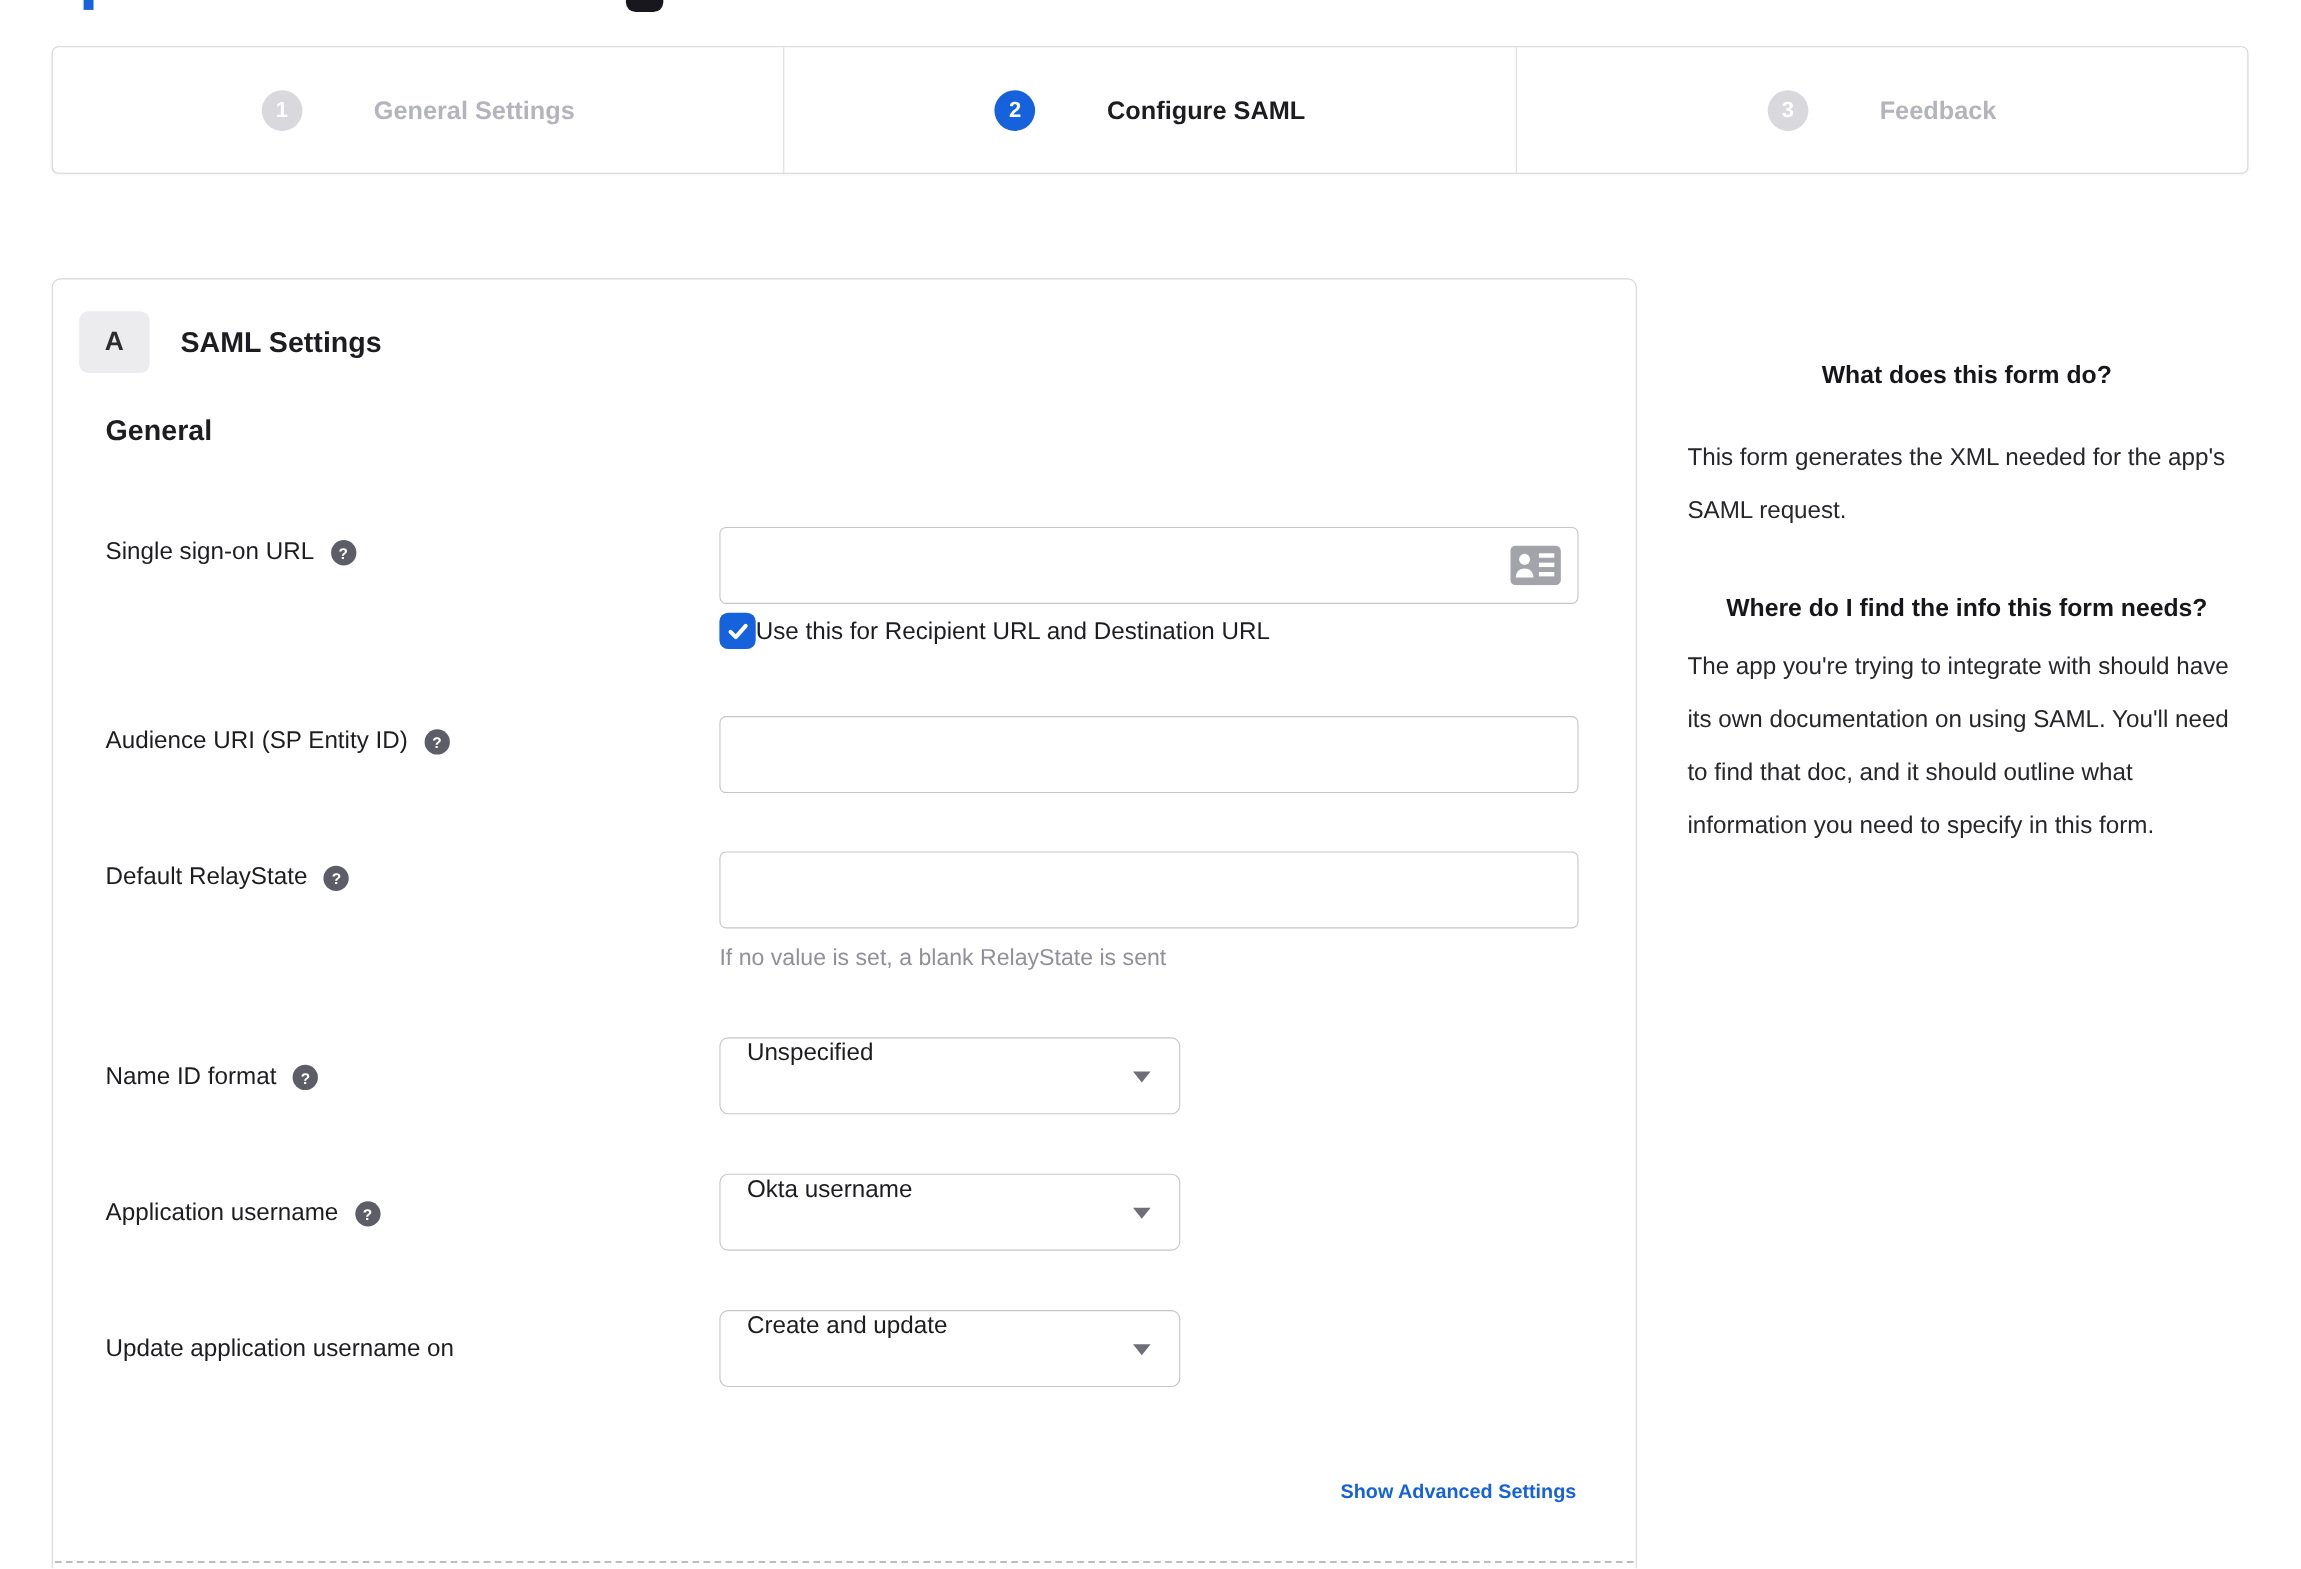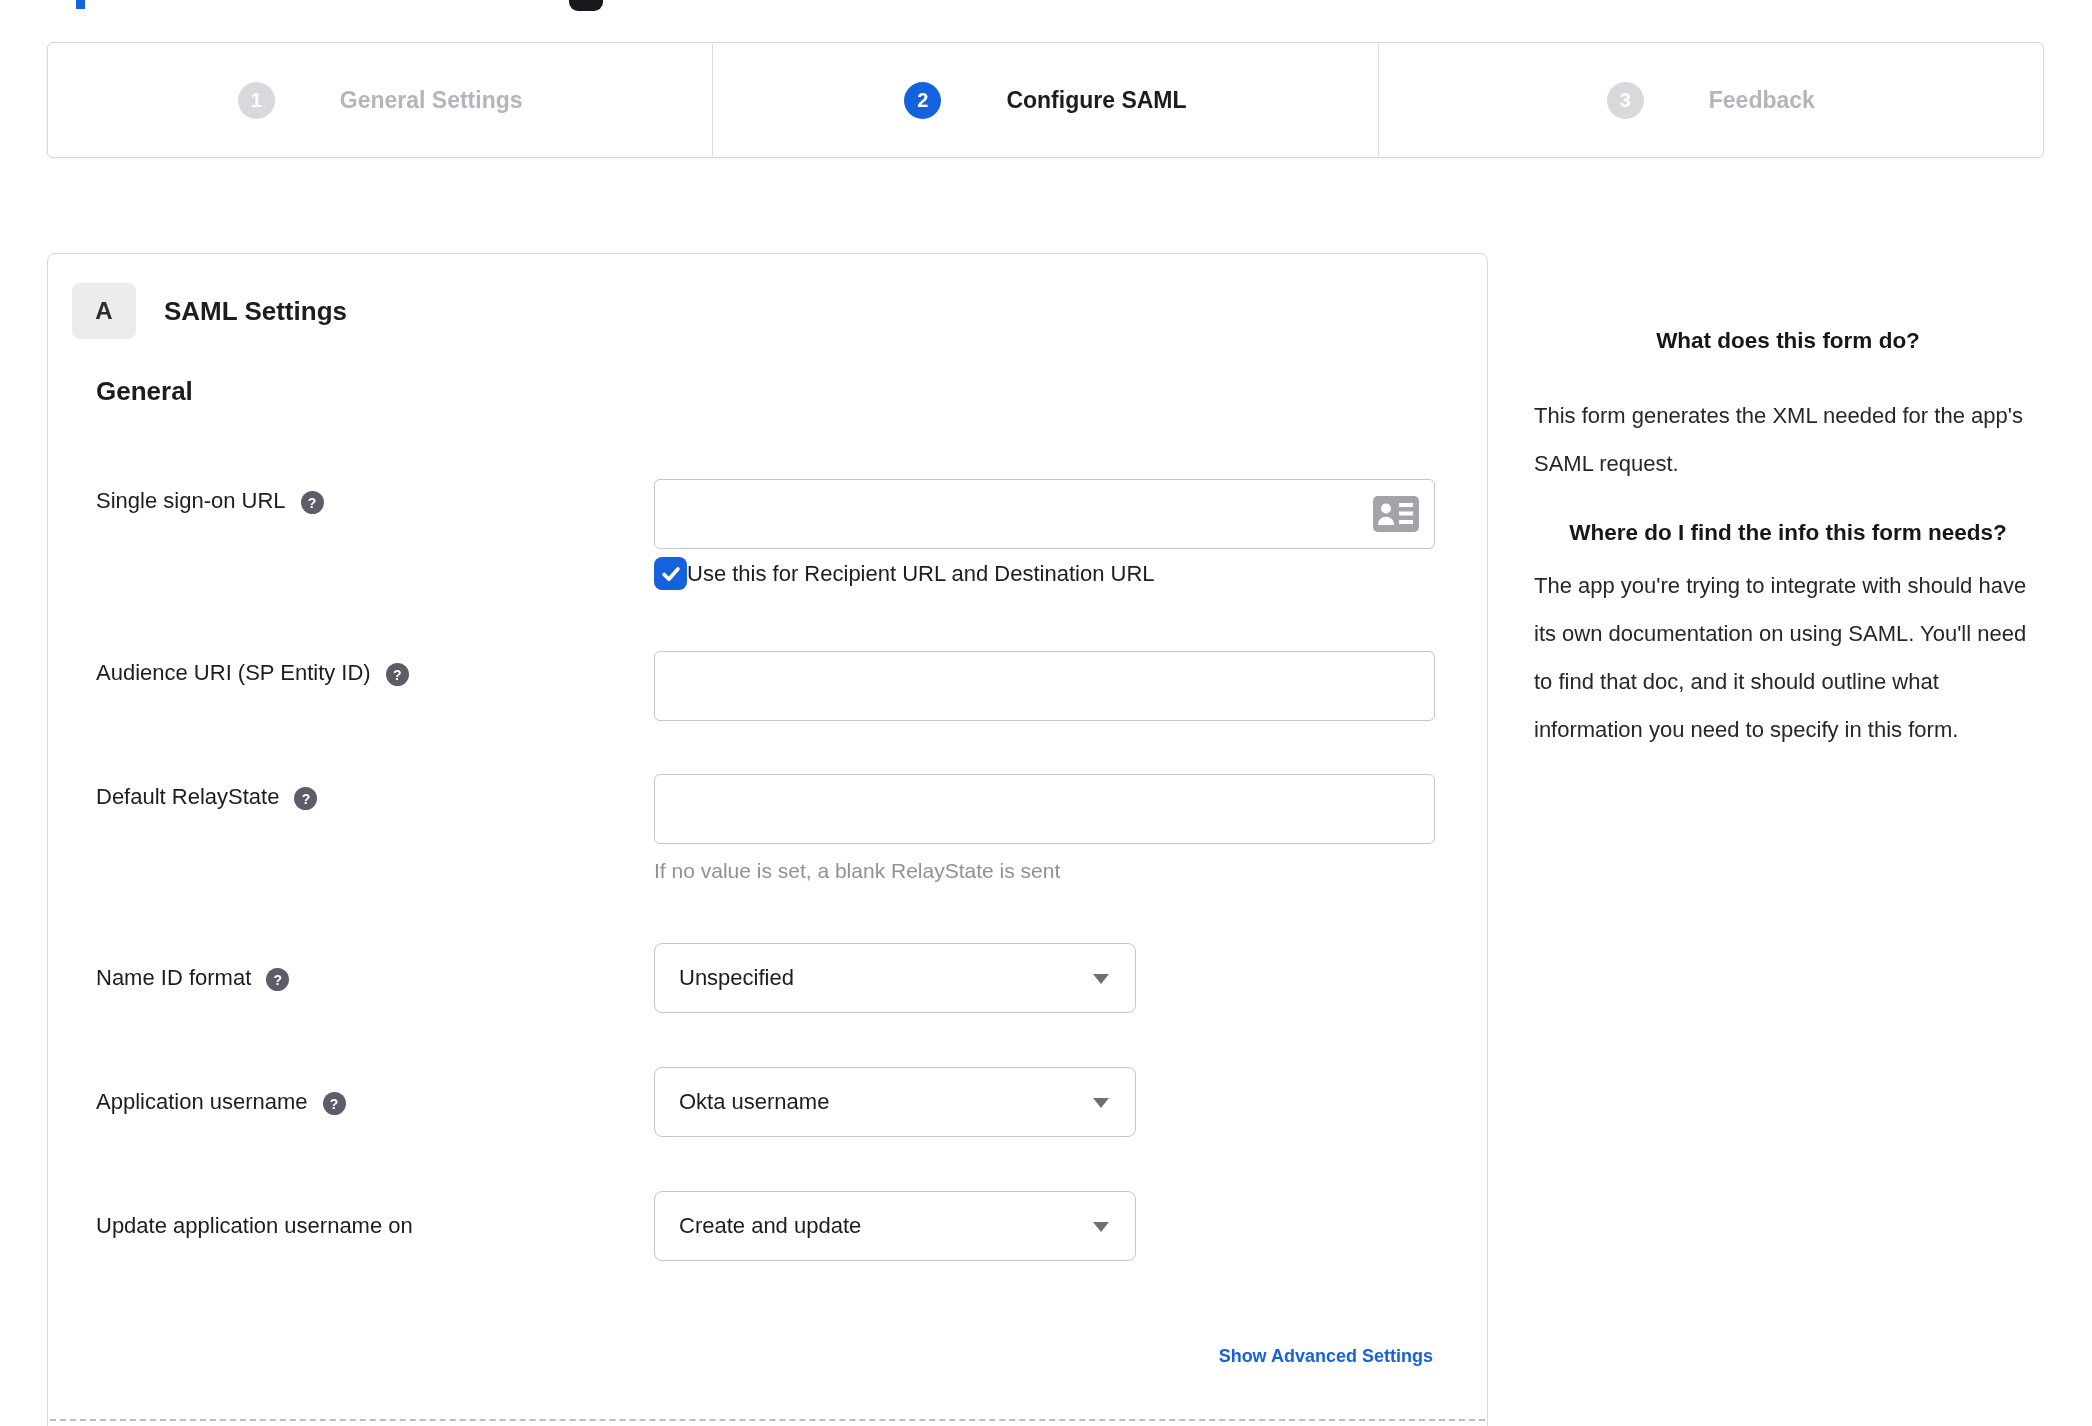--- a/index.html
+++ b/index.html
@@ -52,22 +52,22 @@
     cursor:pointer;flex:0 0 auto;
   }
   .finput-wrap{position:absolute;left:606px;top:0;}
   .text-input{
     width:781px;height:70px;border:1px solid #c5c5cb;border-radius:6px;background:#fff;
     box-sizing:border-box;font-size:22px;padding:0 70px 0 22px;outline:none;color:#1d1d21;
     font-family:"Liberation Sans","DejaVu Sans",sans-serif;
   }
   .card-icon{position:absolute;right:16px;top:50%;transform:translateY(-50%);cursor:pointer;}
   .select{
-    position:absolute;left:606px;top:0;width:482px;height:70px;border:1px solid #c5c5cb;border-radius:8px;
-    background:#fff;box-sizing:border-box;display:flex;align-items:center;padding:0 24px;
+    position:absolute;left:606px;top:0;width:419px;height:70px;border:1px solid #c5c5cb;border-radius:8px;
+    background:#fff;box-sizing:border-box;display:flex;padding:0 24px;
     font-size:22px;color:#1d1d21;cursor:pointer;
   }
   .caret{
     position:absolute;right:26px;top:50%;transform:translateY(-40%);
     width:0;height:0;border-left:8px solid transparent;border-right:8px solid transparent;
     border-top:10px solid #6e6e77;
   }
   .checkbox-row{position:absolute;left:606px;display:flex;align-items:center;cursor:pointer;}
   .checkbox{
     width:33px;height:33px;background:#1662dd;border-radius:8px;flex:0 0 auto;
@@ -80,21 +80,21 @@
     text-decoration:none;cursor:pointer;
   }
   .dashed-sep{position:absolute;left:2px;right:2px;top:1165px;border-top:2px dashed #bcbcc2;}
 
   
   .sidebar{position:absolute;left:1534px;top:318px;width:508px;}
   .sb-heading{margin:0;font-size:22.5px;font-weight:bold;color:#16161b;line-height:42px;text-align:center;}
   .sb-h1{margin-top:8px;line-height:30px;}
   .sb-p{margin:0;font-size:22px;color:#26262b;line-height:48px;}
   .sb-p1{margin-top:36px;}
-  .sb-h2{margin-top:24px;}
+  .sb-h2{margin-top:44px;}
   .sb-p2{margin-top:8px;}
 </style>
 </head>
 <body>
 
 <div id="app">
 
   <div class="frag frag-blue"></div>
   <div class="frag frag-logo"></div>
 

